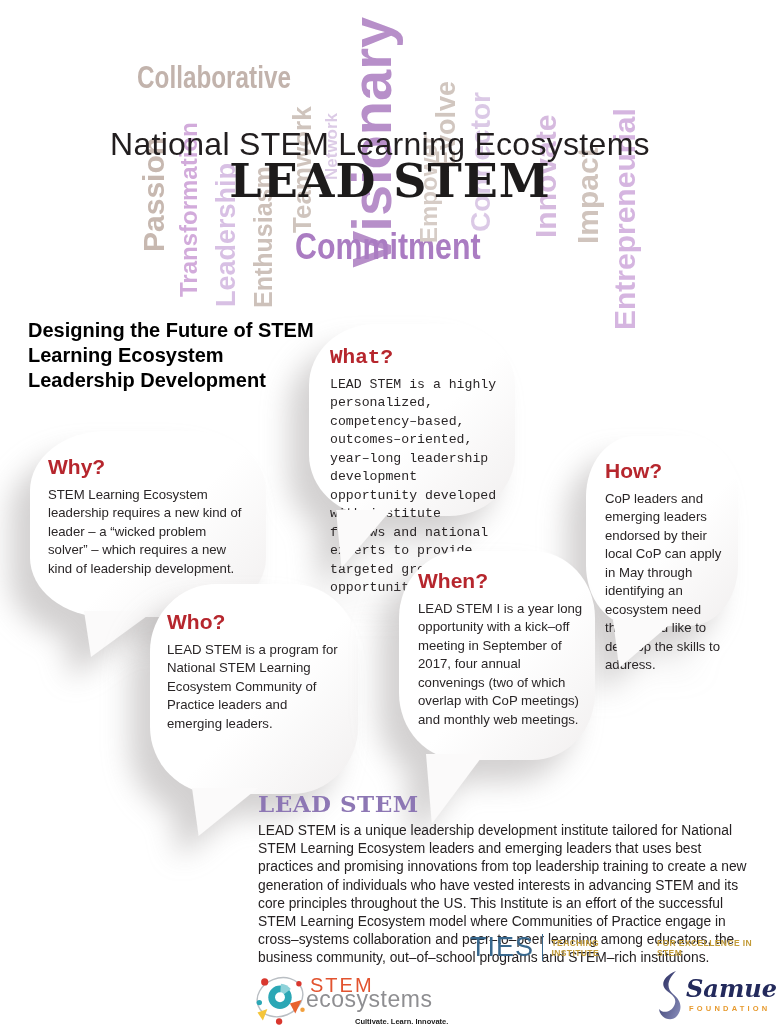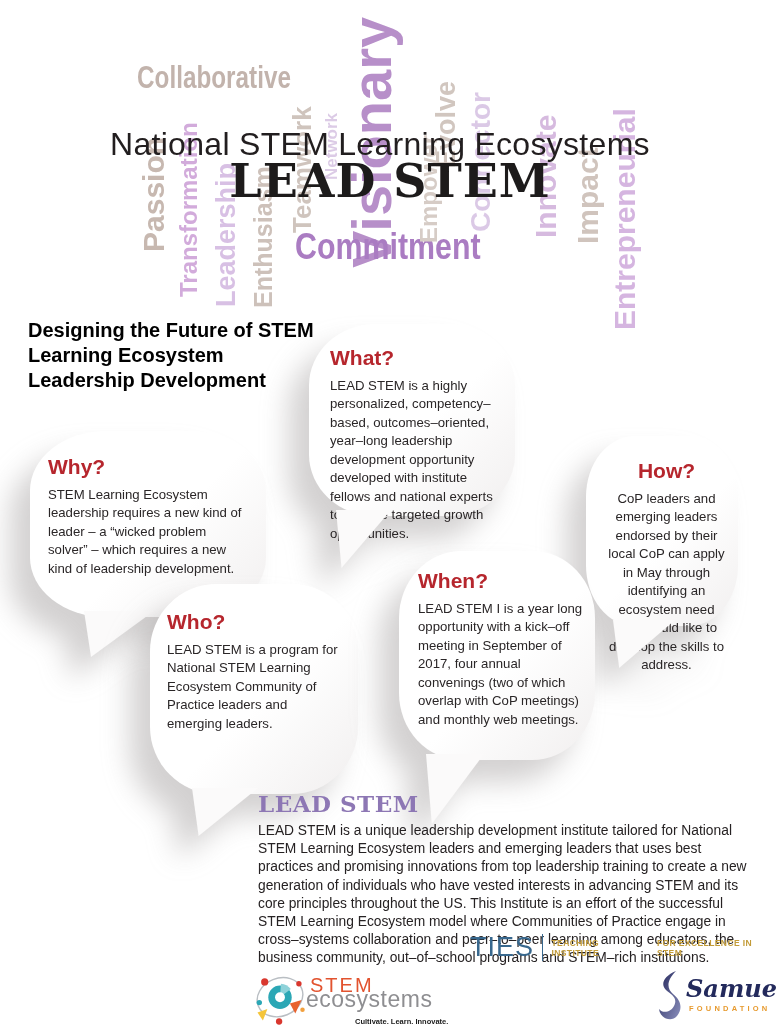--- a/index.html
+++ b/index.html
@@ -35,26 +35,26 @@
     font-size:20px;font-weight:bold;color:#000000;line-height:1.24;}
   
   .bubble{position:absolute;background:linear-gradient(135deg,#ffffff 55%,#f2ف0f0 100%);
     background:linear-gradient(135deg,#ffffff 55%,#f1efef 100%);
     border-radius:32%;filter:drop-shadow(-20px 22px 14px rgba(128,122,122,.35));}
   .bubble::after{content:"";position:absolute;background:#fbfafa;
     clip-path:polygon(0% 0%,100% 0%,10% 100%);}
   .bubble h3{margin:0;font-size:21px;font-weight:bold;color:#b6262d;}
   .bubble p{margin:7px 0 0 0;font-size:13.2px;line-height:1.4;color:#2a2627;}
   .b-what{left:309px;top:324px;width:206px;height:192px;padding:0;}
-  .b-what .inner{padding:22px 16px 0 21px;}
+  .b-what .inner{padding:22px 16px 0 21px;font-family:Liberation Mono, monospace;}
   .b-what::after{width:55px;height:58px;left:27px;bottom:-52px;}
   .b-why{left:30px;top:431px;width:236px;height:186px;}
   .b-why .inner{padding:24px 18px 0 18px;}
   .b-why::after{width:70px;height:46px;left:54px;bottom:-40px;}
-  .b-how{left:586px;top:436px;width:152px;height:190px;text-align:center;}
+  .b-how{left:586px;top:436px;width:152px;height:190px;}
   .b-how .inner{padding:23px 10px 0 19px;}
   .b-how::after{width:62px;height:48px;left:27px;bottom:-42px;}
   .b-who{left:150px;top:584px;width:208px;height:210px;}
   .b-who .inner{padding:26px 18px 0 17px;}
   .b-who::after{width:66px;height:48px;left:42px;bottom:-42px;}
   .b-when{left:399px;top:551px;width:196px;height:209px;}
   .b-when .inner{padding:18px 12px 0 19px;}
   .b-when::after{width:58px;height:70px;left:27px;bottom:-64px;}
   
   .about-head{position:absolute;left:258px;top:790px;font-family:"DejaVu Serif",serif;

